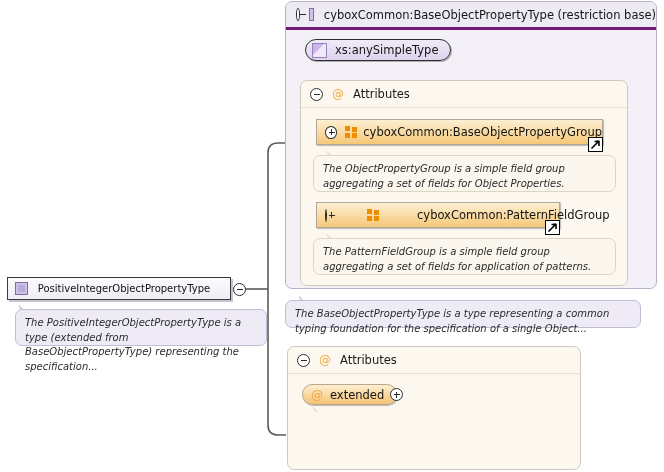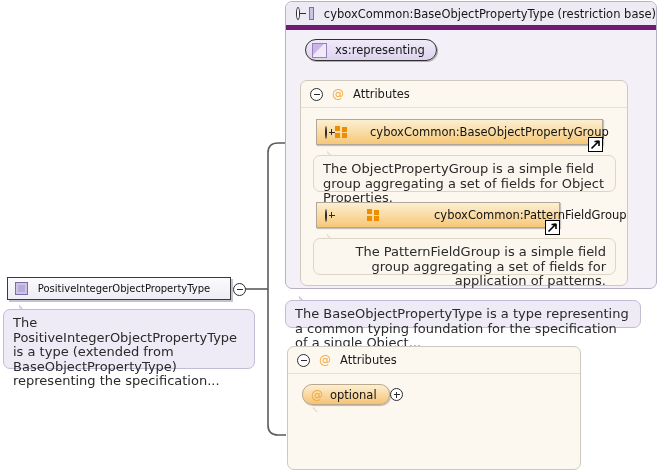--- a/index.html
+++ b/index.html
@@ -59,21 +59,21 @@
     border-radius: 7px;
     box-sizing: border-box;
   }
   .base-panel-head {
     left: 286px; top: 2px;
     width: 370px; height: 28px;
     box-sizing: border-box;
     display: flex;
     align-items: center;
     background: #edeaf3;
-    border-bottom: 5px solid #701a75;
+    border-bottom: 3px solid #701a75;
     border-radius: 6px 6px 0 0;
   }
   .base-head-pm { position: relative; margin-left: 10px; }
   .sq-icon {
     width: 13px; height: 13px;
     margin-left: 9px;
     box-sizing: border-box;
     border: 1px solid #7e6ca8;
     background: #cdc3e4;
     position: relative;
@@ -176,21 +176,21 @@
   .grp-icon i {
     position: absolute;
     background: #f08c00;
     display: block;
   }
   .grp-icon i:nth-child(1) { left: 0;   top: 0;   width: 5px; height: 5px; }
   .grp-icon i:nth-child(2) { left: 7px; top: 1px; width: 5px; height: 5px; }
   .grp-icon i:nth-child(3) { left: 0;   top: 7px; width: 5px; height: 5px; }
   .grp-icon i:nth-child(4) { left: 7px; top: 7px; width: 5px; height: 5px; }
   .grp-label {
-    margin-left: 22px;
+    margin-left: 5px;
     font-size: 11.5px;
     color: #131313;
     white-space: nowrap;
   }
   .ext-link {
     position: absolute;
     right: -1px; bottom: -8px;
     width: 15px; height: 15px;
     background: #ffffff;
     border: 1.4px solid #000000;
@@ -216,23 +216,24 @@
     font-size: 11.5px;
     color: #141414;
     white-space: nowrap;
   }
 
   
   .doc {
     box-sizing: border-box;
     border-radius: 7px;
     padding: 6px 9px 13px 9px;
-    font-size: 13px;
+    font-size: 10px;
     line-height: 14.5px;
     color: #2a2a2a;
+    font-style: italic;
   }
   .doc.cream {
     background: #fbf7ee;
     border: 1px solid #ddd6c7;
   }
   .doc.lilac {
     background: #eeeaf6;
     border: 1px solid #c3bcd5;
   }
   .doc-tail {
@@ -293,32 +294,32 @@
     <path d="M 268 425 Q 268 435 278 435 L 286 435" stroke="#5b5b5b" stroke-width="1.6" fill="none"></path>
   </svg>
 
   <div class="abs type-node">
     <span class="sq-icon"></span>
     <span class="type-label">PositiveIntegerObjectPropertyType</span>
   </div>
   <span class="pm" style="left:233px; top:283px;"></span>
 
   <div class="doc-tail lilac" style="left:19px; top:303px;"></div>
-  <div class="abs doc lilac" style="left:3px; top:309px; width:252px; height:60px;">The PositiveIntegerObjectPropertyType is a type (extended from BaseObjectPropertyType) representing the specification...</div>
+  <div class="abs doc lilac" style="left:15px; top:309px; width:252px; height:37px;">The PositiveIntegerObjectPropertyType is a type (extended from BaseObjectPropertyType) representing the specification...</div>
 
   <div class="abs base-panel"></div>
   <div class="abs base-panel-head">
     <span class="pm base-head-pm"></span>
     <span class="sq-icon"></span>
     <span class="base-head-label">cyboxCommon:BaseObjectPropertyType (restriction base)</span>
   </div>
 
   <div class="abs simple-pill">
     <span class="simple-icon"></span>
-    <span class="simple-label">xs:representing</span>
+    <span class="simple-label">xs:anySimpleType</span>
   </div>
 
   <div class="abs attr-box" style="left:300px; top:80px; width:328px; height:206px;">
     <div class="attr-head" style="width:326px;">
       <span class="pm"></span>
       <span class="at-glyph">@</span>
       <span class="attr-head-label">Attributes</span>
     </div>
   </div>
 
@@ -353,34 +354,34 @@
     <span class="grp-label">cyboxCommon:PatternFieldGroup</span>
     <span class="ext-link">
       <svg width="11" height="11" viewBox="0 0 11 11">
           <path d="M1.5 9.5 L8 3 M4.5 2.5 L9 2.5 L9 7" stroke="#000" stroke-width="1.6" fill="none"></path>
           <path d="M9 1.6 L9 4.4 L6.2 1.6 Z" fill="#000"></path>
         </svg>
     </span>
   </div>
 
   <div class="doc-tail cream" style="left:327px; top:232px;"></div>
-  <div class="abs doc cream" style="left:313px; top:238px; width:303px; height:37px;text-align:right;">The PatternFieldGroup is a simple field group aggregating a set of fields for application of patterns.</div>
+  <div class="abs doc cream" style="left:313px; top:238px; width:303px; height:37px;">The PatternFieldGroup is a simple field group aggregating a set of fields for application of patterns.</div>
 
   <div class="doc-tail lilac" style="left:299px; top:294px;"></div>
   <div class="abs doc lilac" style="left:285px; top:300px; width:356px; height:28px;">The BaseObjectPropertyType is a type representing a common typing foundation for the specification of a single Object...</div>
 
   <div class="abs attr-box" style="left:287px; top:346px; width:294px; height:124px;">
     <div class="attr-head" style="width:292px;">
       <span class="pm"></span>
       <span class="at-glyph">@</span>
       <span class="attr-head-label">Attributes</span>
     </div>
   </div>
 
   <div class="abs attr-pill" style="left:302px; top:384px;">
     <span class="at-glyph">@</span>
-    <span class="attr-pill-label">optional</span>
+    <span class="attr-pill-label">extended</span>
   </div>
   <span class="pm plus" style="left:390px; top:388px;"></span>
 
   <div class="doc-tail cream" style="left:313px; top:405px;"></div>
 
 </div>
 
 </body></html>

